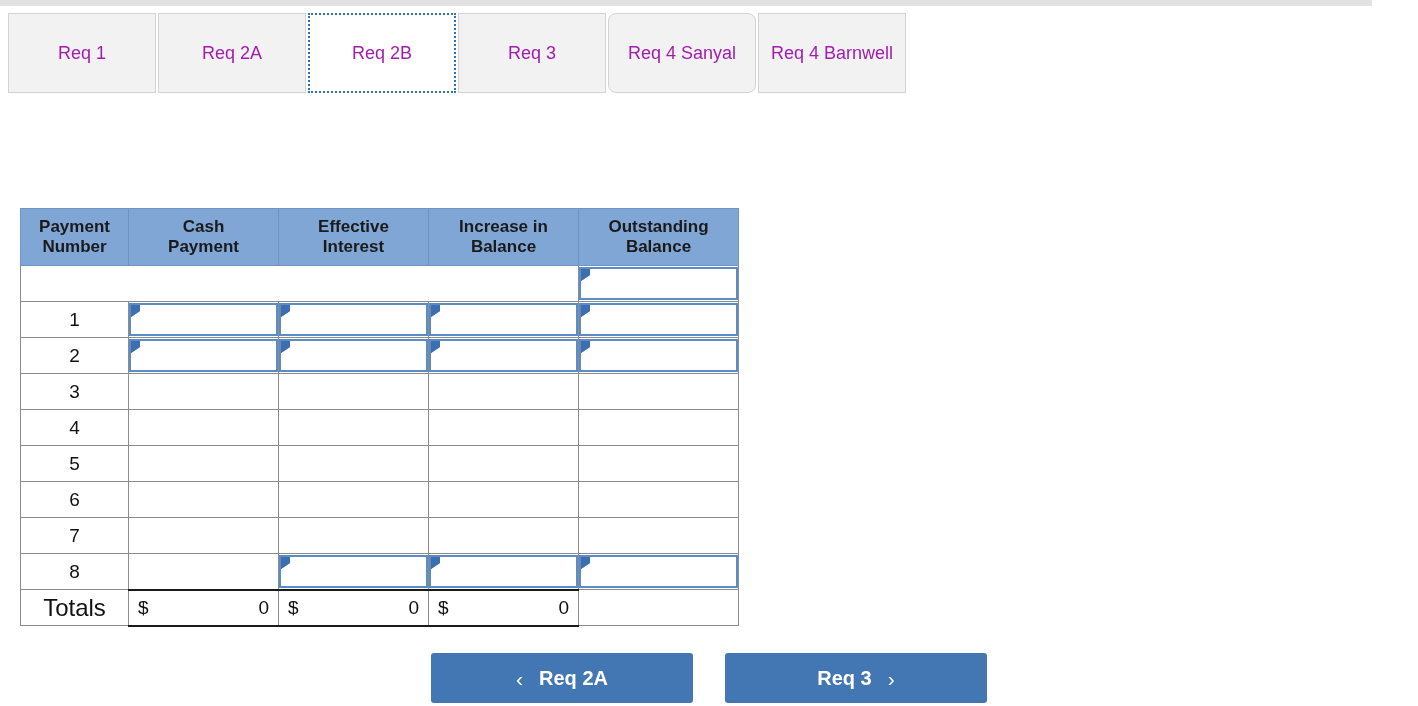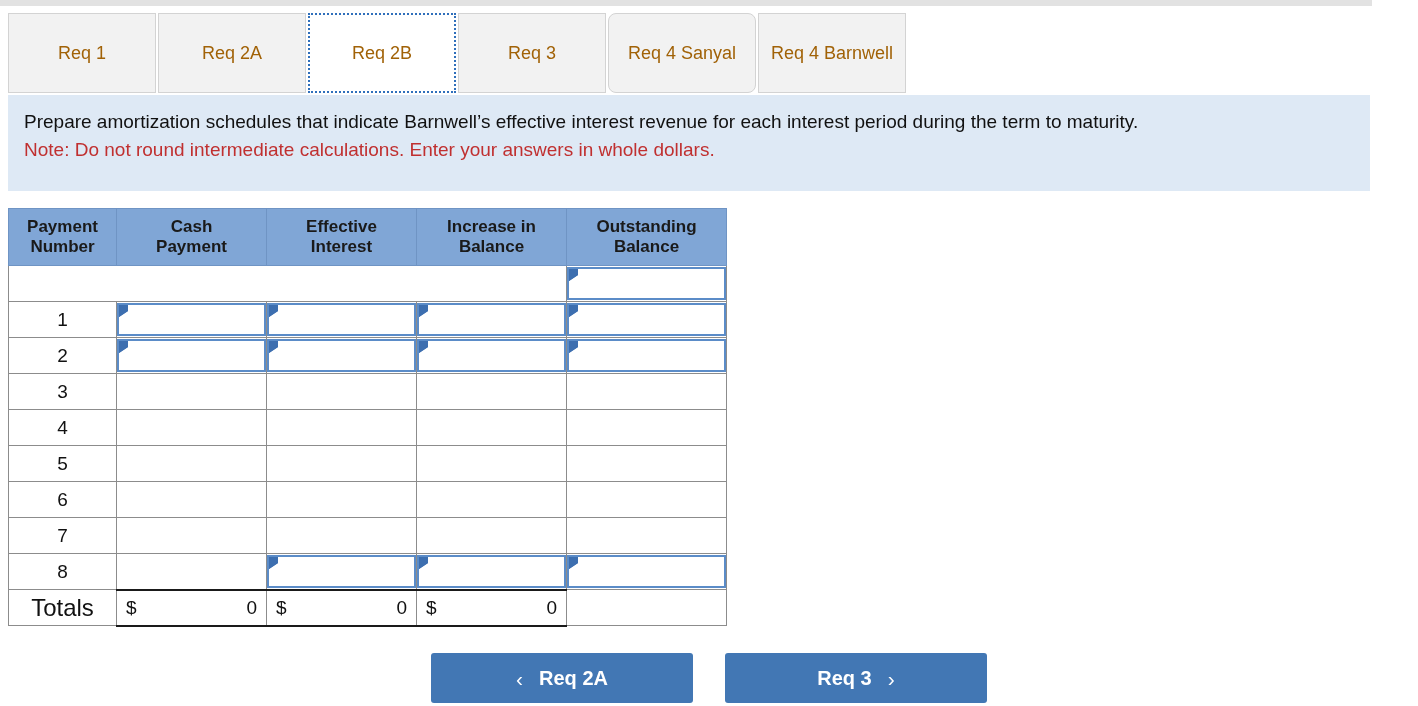--- a/index.html
+++ b/index.html
@@ -35,21 +35,21 @@
     align-items: stretch;
   }
   .tab {
     background: #f2f2f2;
     border: 1px solid #d3d3d3;
     margin-right: 2px;
     display: flex;
     align-items: center;
     justify-content: center;
     font-size: 18px;
-    color: #a16207;
+    color: #a21caf;
     box-sizing: border-box;
     white-space: nowrap;
     cursor: pointer;
   }
   .tab.active {
     background: #ffffff;
     border: 2px dotted #2f6fbb;
     margin-right: 2px;
   }
   .tab.t1 { width: 148px; }
@@ -78,21 +78,21 @@
   .instr-note {
     font-size: 19px;
     color: #c03030;
     line-height: 25px;
     margin-top: 3px;
   }
 
   
   .sheet {
     position: absolute;
-    left: 8px;
+    left: 20px;
     top: 208px;
     width: 686px;
     border-collapse: collapse;
     table-layout: fixed;
     font-size: 18px;
     color: #111111;
   }
   .sheet th, .sheet td {
     border: 1px solid #8c8c8c;
     padding: 0;
@@ -225,24 +225,20 @@
         <span>Req 3</span>
       </div>
     <div class="tab t5">
         <span>Req 4 Sanyal</span>
       </div>
     <div class="tab t6">
         <span>Req 4 Barnwell</span>
       </div>
   </div>
 
-  <div class="instructions">
-    <div class="instr-line">Prepare amortization schedules that indicate Barnwell’s effective interest revenue for each interest period during the term to maturity.</div>
-    <div class="instr-note">Note: Do not round intermediate calculations. Enter your answers in whole dollars.</div>
-  </div>
 
   <table class="sheet">
     <colgroup>
       <col class="col-num">
         <col class="col-money">
         <col class="col-money">
         <col class="col-money">
         <col class="col-bal">
     </colgroup>
     <thead>

